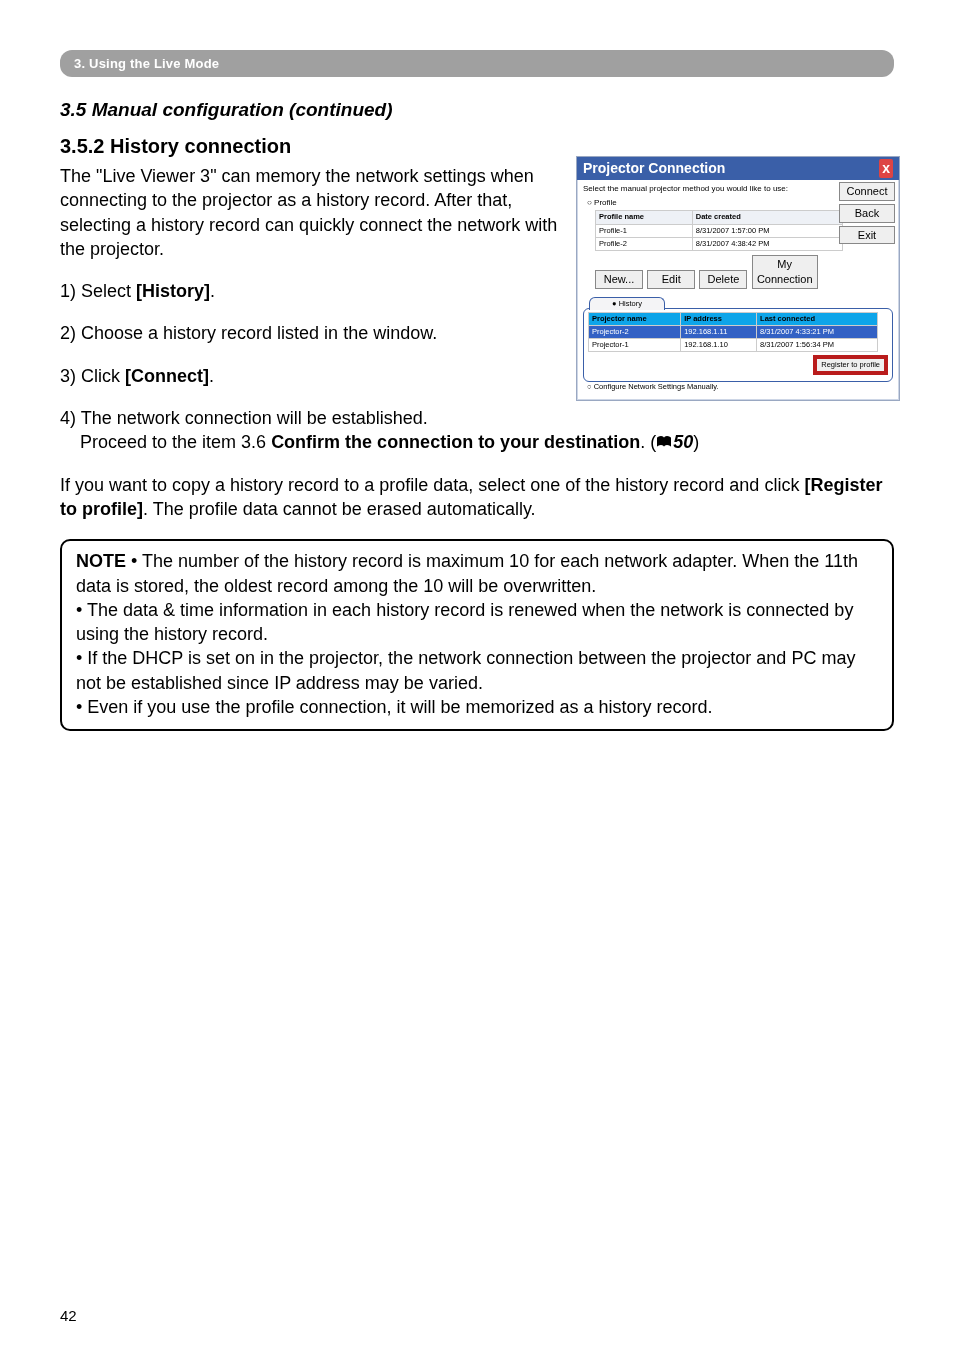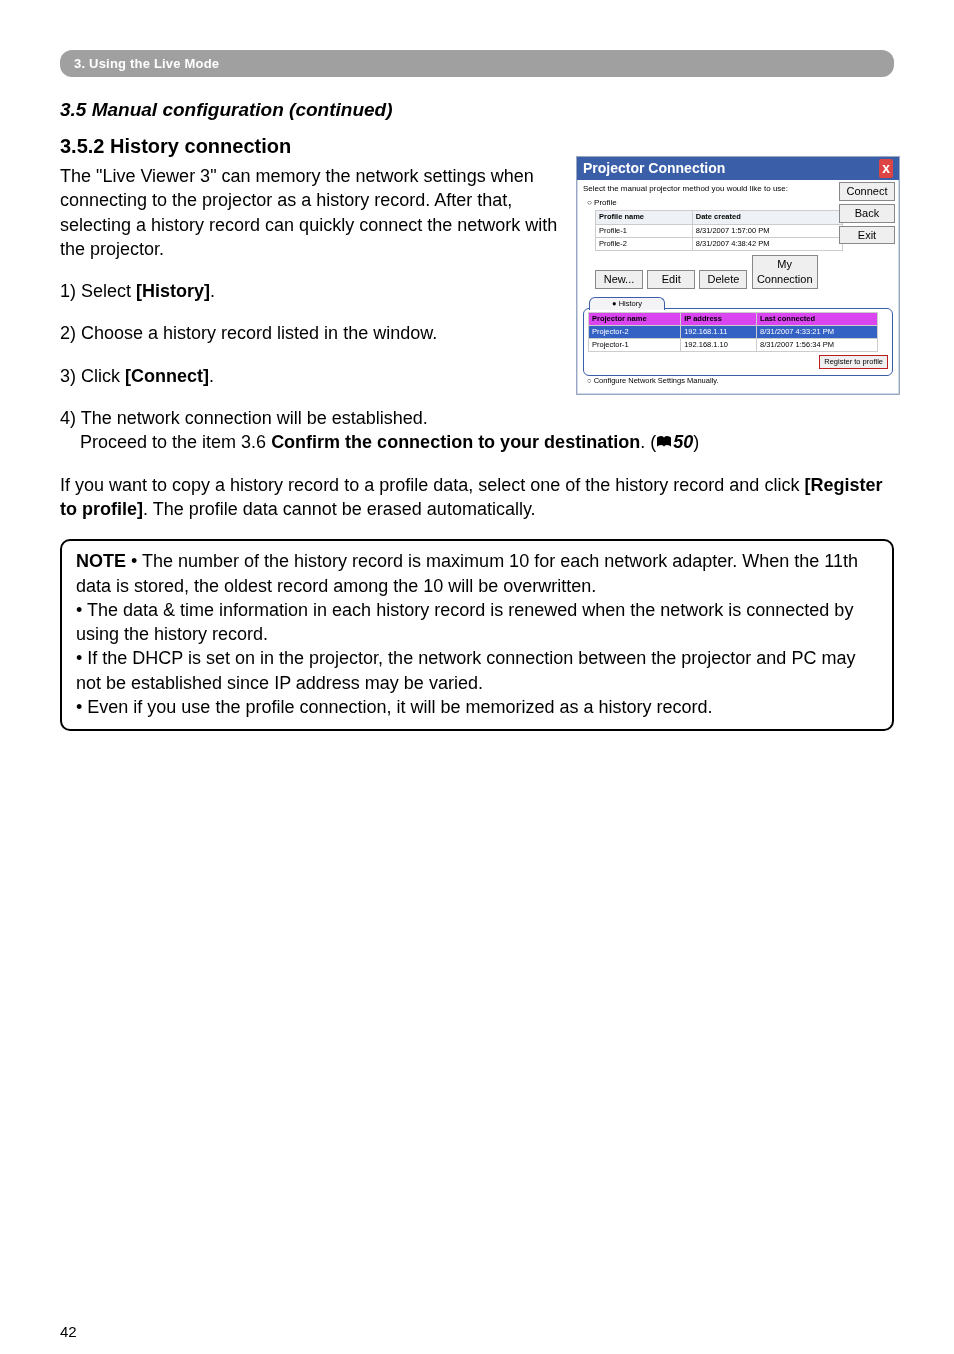--- a/index.html
+++ b/index.html
@@ -77,42 +77,42 @@
   .dlg-btn { border:1px solid #888; background:#efefef; font-size:11px; text-align:center; padding:1px 0; margin-bottom:3px;}
   .dlg-table { border:1px solid #aaa; width: 248px; margin:2px 0 4px 12px; font-size:7.5px; border-collapse:collapse;}
   .dlg-table th, .dlg-table td { border:1px solid #ccc; padding:1px 3px; text-align:left;}
   .dlg-table th { background:#eef1f6;}
   .dlg-btnrow { margin-left:12px;}
   .dlg-btnrow .dlg-btn { display:inline-block; width:46px; margin-right:2px;}
   .hist-tab { display:inline-block; background:#f4f4f6; border:1px solid #3a5fa8; border-bottom:none; border-radius:6px 6px 0 0; padding:1px 22px; font-size:7.5px; margin-left:6px; position:relative; top:1px; z-index:2;}
   .hist-box { border:1px solid #3a5fa8; border-radius:6px; padding:3px 4px 6px 4px; margin-top:-1px;}
   .dlg-table2 { border:1px solid #aaa; width: 290px; font-size:7.5px; border-collapse:collapse;}
   .dlg-table2 th, .dlg-table2 td { border:1px solid #ccc; padding:1px 3px; text-align:left;}
-  .dlg-table2 th { background:#d946ef;}
+  .dlg-table2 th { background:#0ea5e9;}
   .dlg-table2 tr.sel td { background:#3361c4; color:#fff;}
-  .reg-btn { border:1px solid #b91c1c; background:#efefef; font-size:7.5px; padding:1px 4px; float:right; margin-top:3px;}
+  .reg-btn { border:4px solid #b91c1c; background:#efefef; font-size:7.5px; padding:1px 4px; float:right; margin-top:3px;}
   .cfg-line { font-size:7.5px; margin-top:0; margin-left:4px;}
   .note-box {
     border: 2px solid #000;
     border-radius: 10px;
     padding: 8px 14px 10px 14px;
     font-size: 18px;
     line-height: 1.35;
     margin-top: 6px;
   }
   .note-box .nlabel { font-weight:900;}
   .book-icon {
     display:inline-block;
     width:16px; height:13px;
     vertical-align: -1px;
     margin-right:1px;
   }
   .page-num {
     position:absolute;
-    bottom: 14px;
+    bottom: 30px;
     left: 60px;
     font-size: 15px;
   }
 </style>
 </head>
 <body>
 
 <div class="page">
   <div class="crumb-bar">3. Using the Live Mode</div>
 

